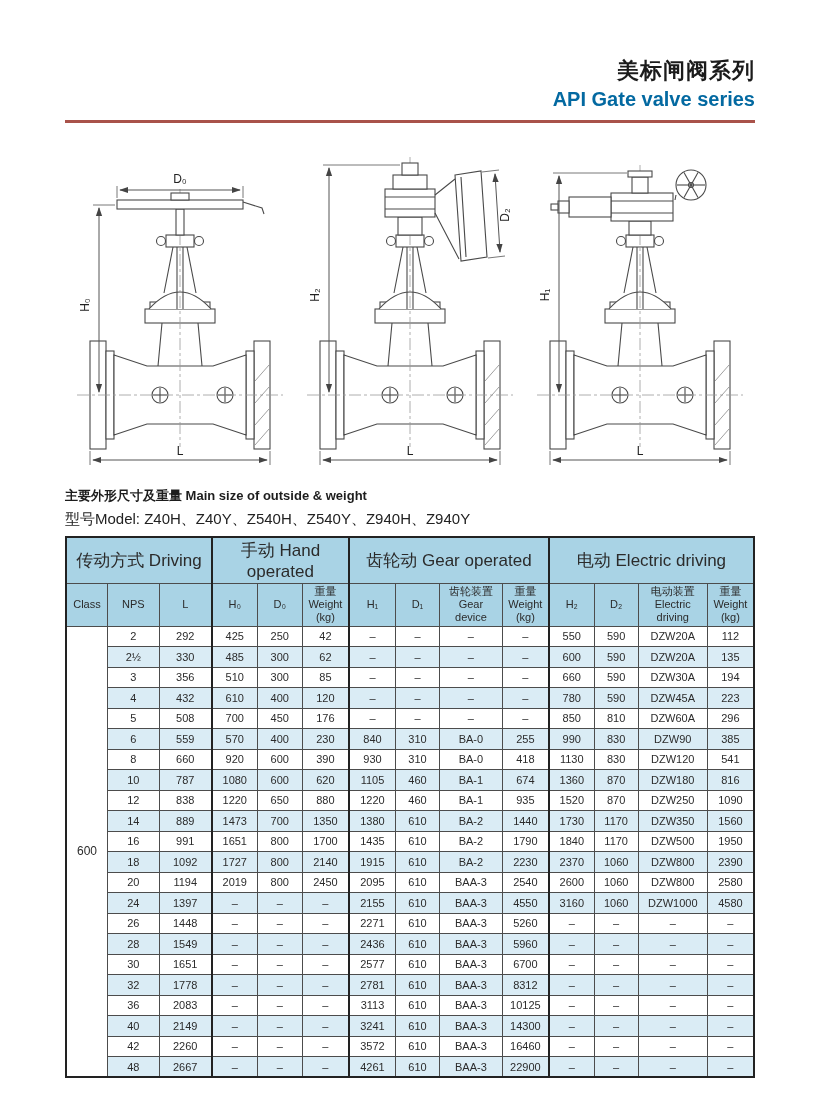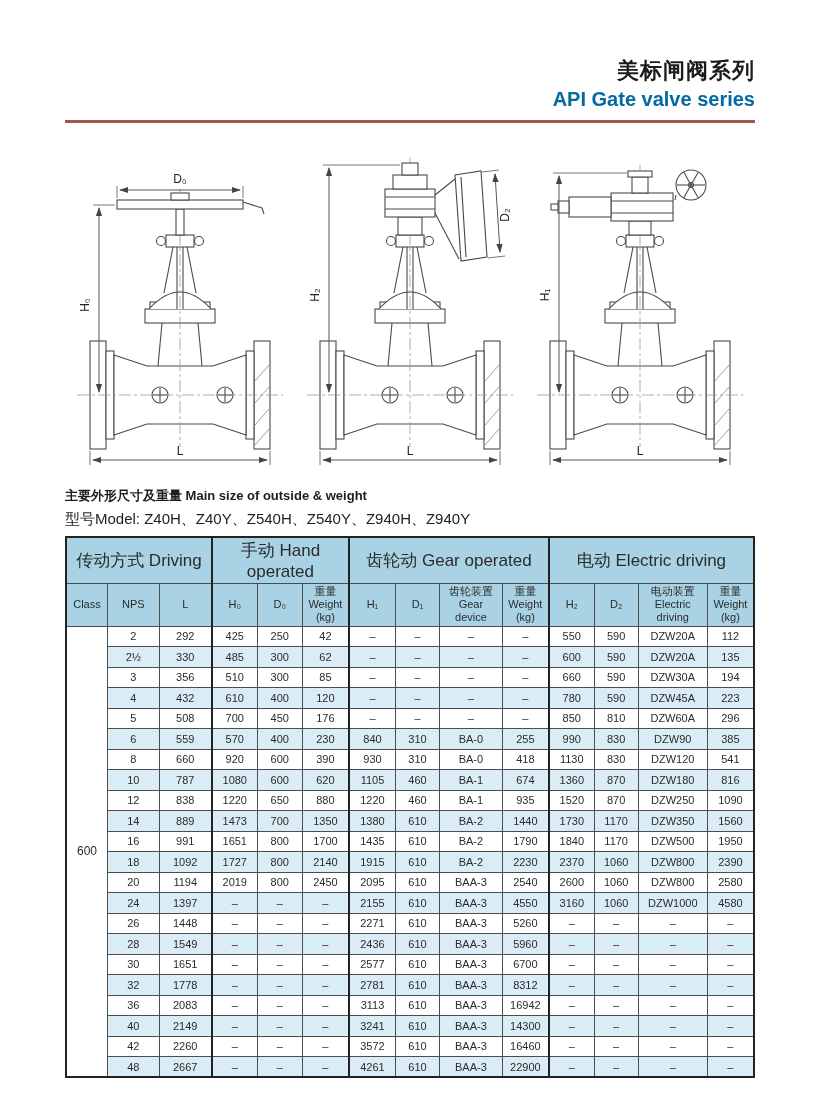--- a/index.html
+++ b/index.html
@@ -539,21 +539,21 @@
         </tr>
         <tr class="plain">
           <td class="cell">36</td>
           <td class="cell">2083</td>
           <td class="cell gsep">–</td>
           <td class="cell">–</td>
           <td class="cell">–</td>
           <td class="cell gsep">3113</td>
           <td class="cell">610</td>
           <td class="cell">BAA-3</td>
-          <td class="cell">16942</td>
+          <td class="cell">10125</td>
           <td class="cell gsep">–</td>
           <td class="cell">–</td>
           <td class="cell">–</td>
           <td class="cell">–</td>
         </tr>
         <tr class="alt">
           <td class="cell">40</td>
           <td class="cell">2149</td>
           <td class="cell gsep">–</td>
           <td class="cell">–</td>

